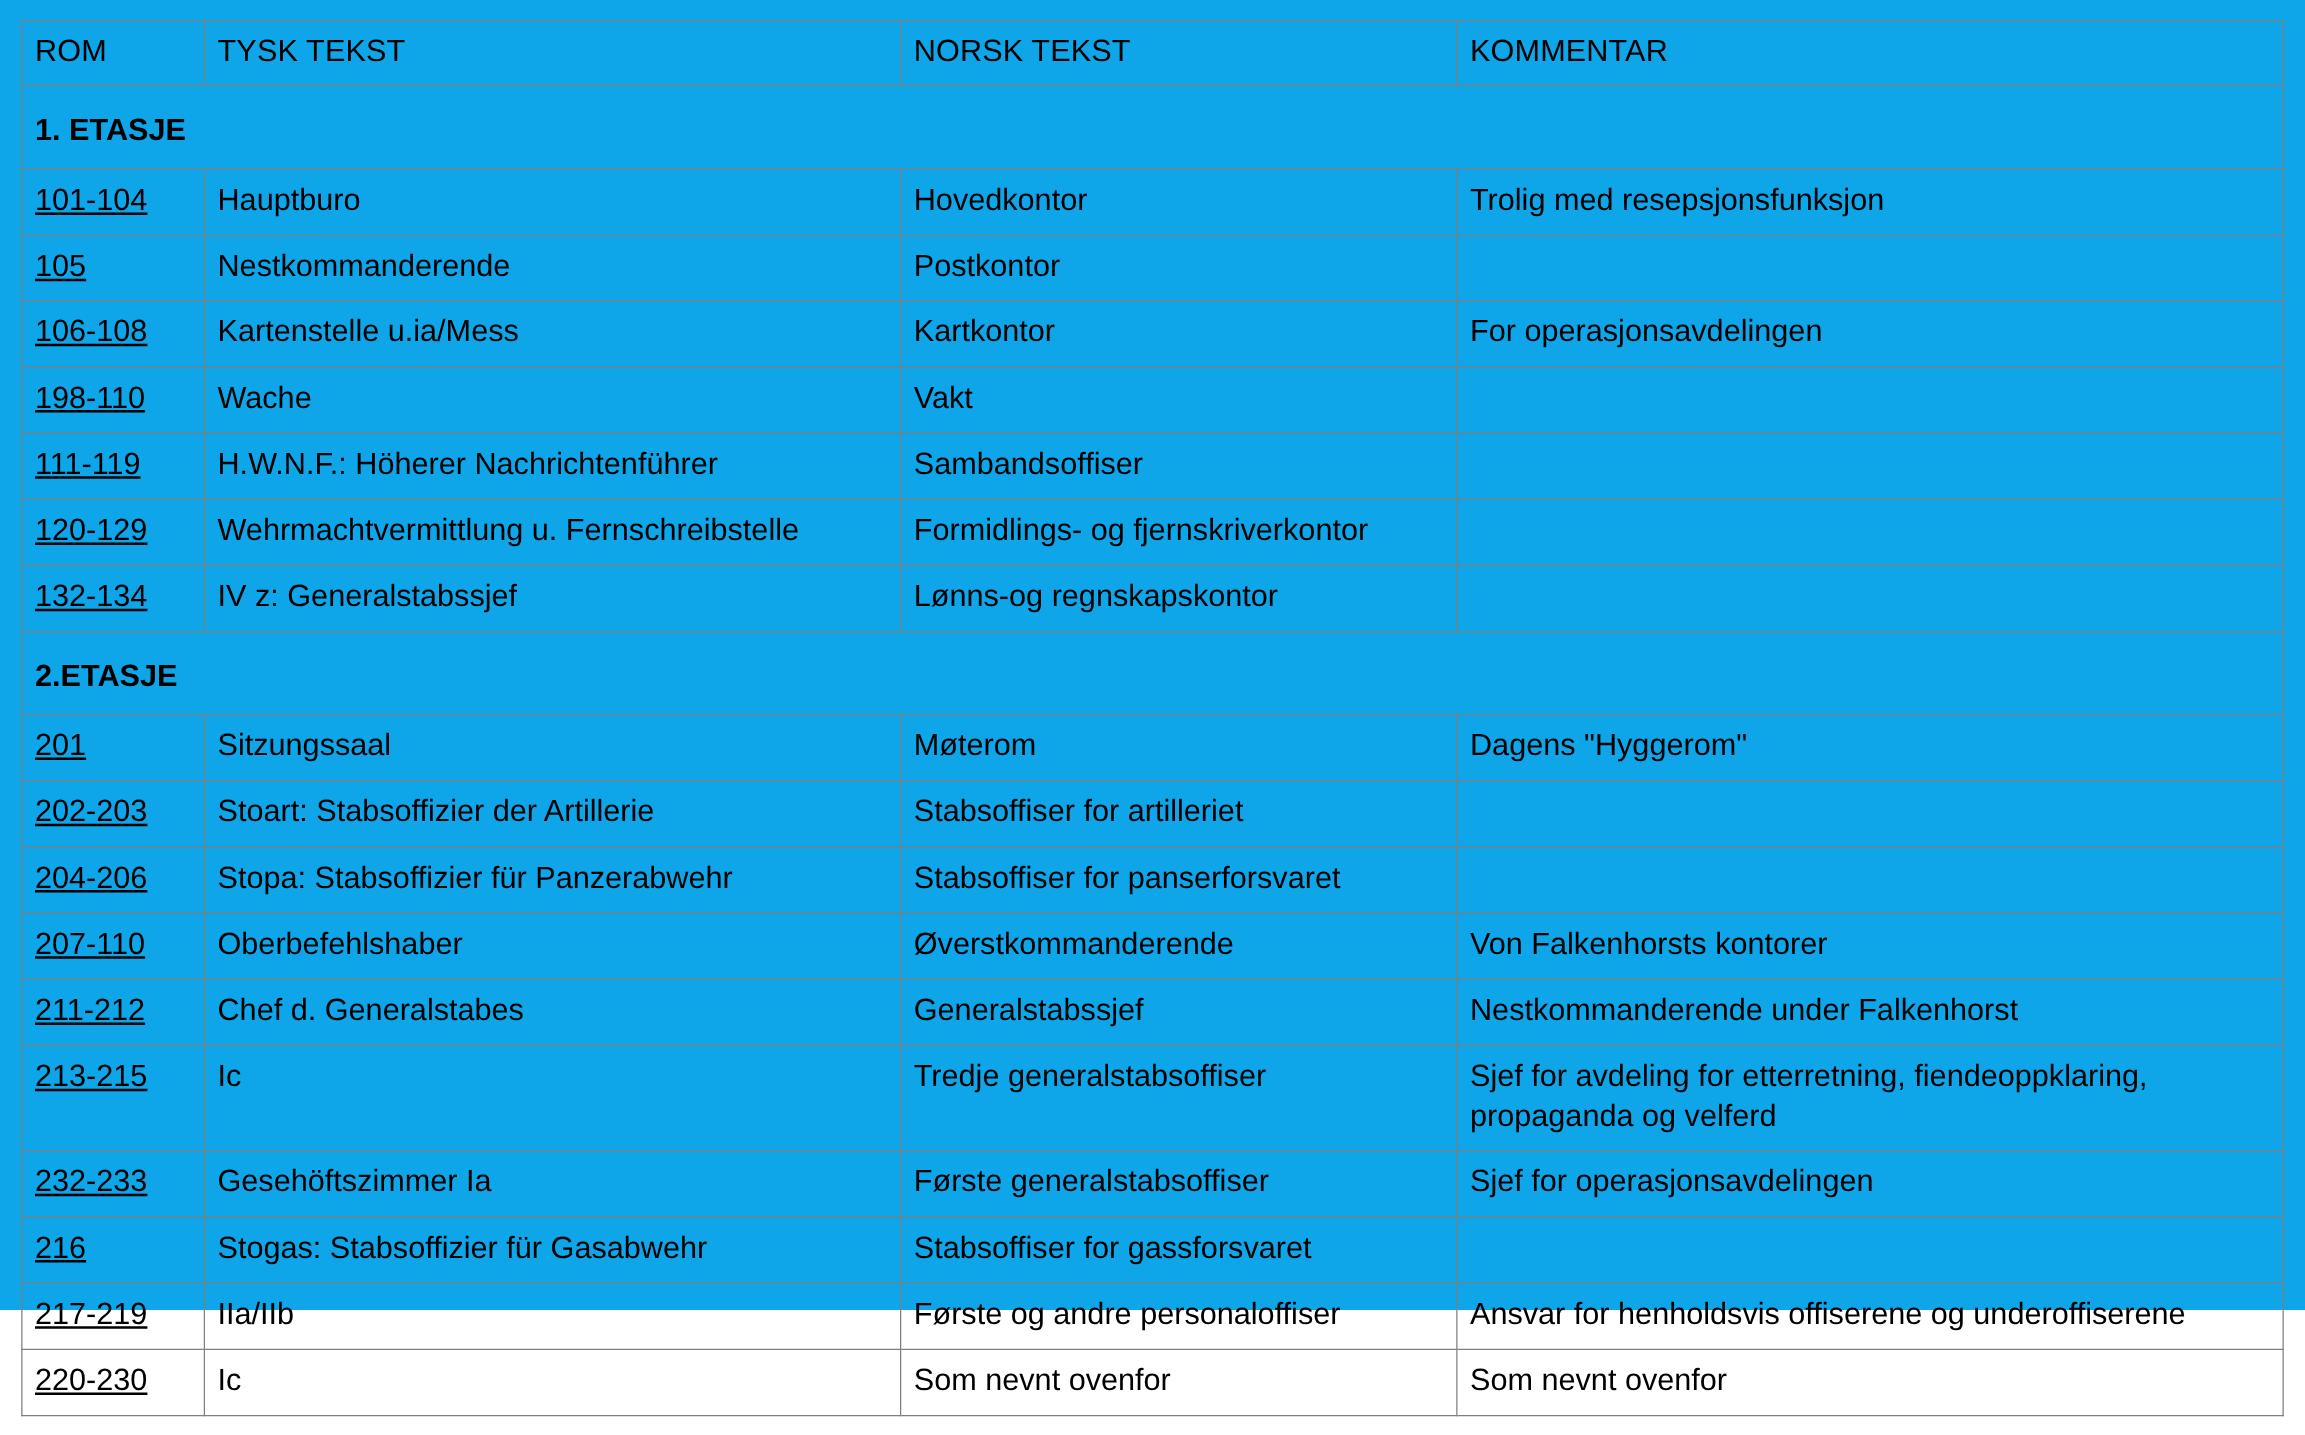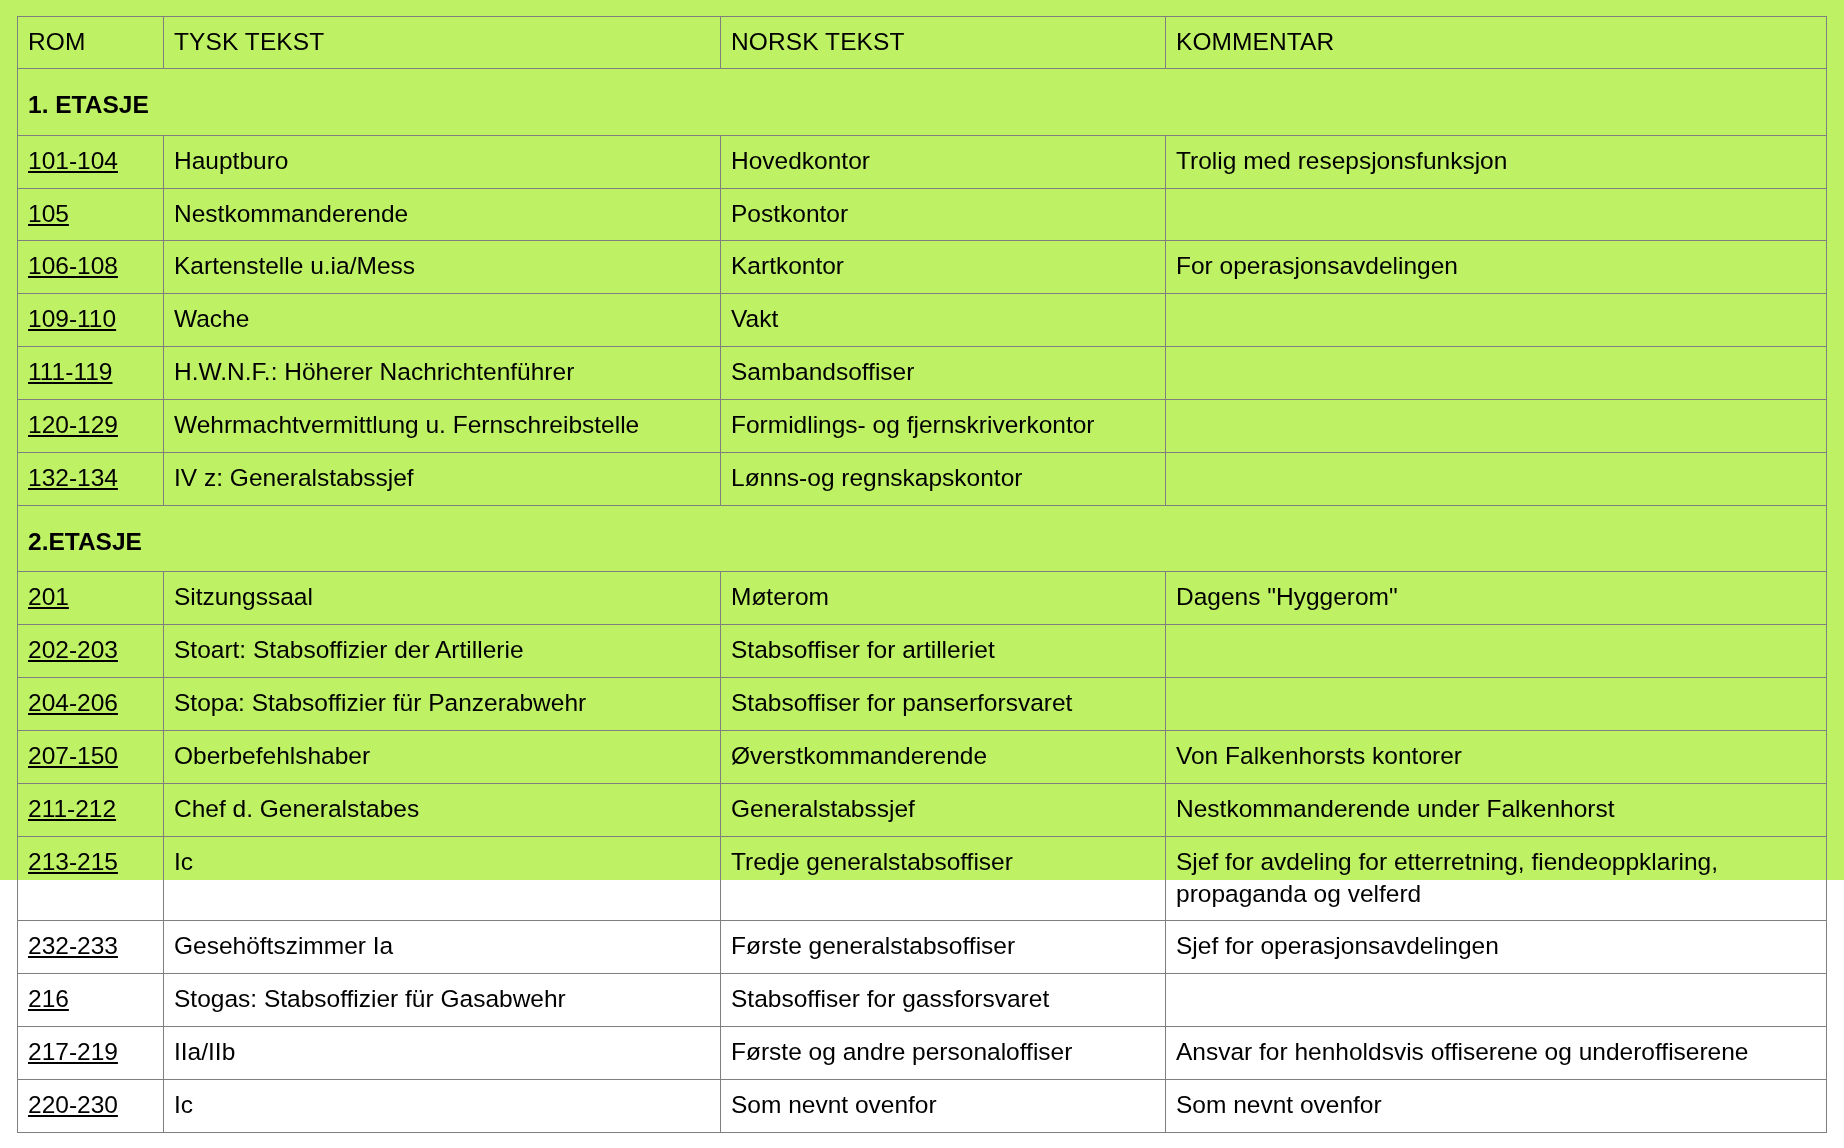--- a/index.html
+++ b/index.html
@@ -10,22 +10,22 @@
   body {
     width: 1844px;
     height: 1148px;
     font-family: "Liberation Sans", sans-serif;
     color: #000000;
     overflow: hidden;
   }
   #sheet {
     position: relative;
     width: 1844px;
-    height: 880px;
-    background: #bef264;
+    height: 1048px;
+    background: #0ea5e9;
     box-sizing: border-box;
     padding: 16px 18px 8px 17px;
   }
   table.room-table {
     width: 1809px;
     border-collapse: collapse;
     table-layout: fixed;
     font-size: 24.5px;
   }
   table.room-table col.c-rom    { width: 146px; }
@@ -99,21 +99,21 @@
           <td>Postkontor</td>
           <td></td>
         </tr>
         <tr class="data-row">
           <td class="col-rom">106-108</td>
           <td>Kartenstelle u.ia/Mess</td>
           <td>Kartkontor</td>
           <td>For operasjonsavdelingen</td>
         </tr>
         <tr class="data-row">
-          <td class="col-rom">109-110</td>
+          <td class="col-rom">198-110</td>
           <td>Wache</td>
           <td>Vakt</td>
           <td></td>
         </tr>
         <tr class="data-row">
           <td class="col-rom">111-119</td>
           <td>H.W.N.F.: Höherer Nachrichtenführer</td>
           <td>Sambandsoffiser</td>
           <td></td>
         </tr>
@@ -144,21 +144,21 @@
           <td>Stabsoffiser for artilleriet</td>
           <td></td>
         </tr>
         <tr class="data-row">
           <td class="col-rom">204-206</td>
           <td>Stopa: Stabsoffizier für Panzerabwehr</td>
           <td>Stabsoffiser for panserforsvaret</td>
           <td></td>
         </tr>
         <tr class="data-row">
-          <td class="col-rom">207-150</td>
+          <td class="col-rom">207-110</td>
           <td>Oberbefehlshaber</td>
           <td>Øverstkommanderende</td>
           <td>Von Falkenhorsts kontorer</td>
         </tr>
         <tr class="data-row">
           <td class="col-rom">211-212</td>
           <td>Chef d. Generalstabes</td>
           <td>Generalstabssjef</td>
           <td>Nestkommanderende under Falkenhorst</td>
         </tr>

